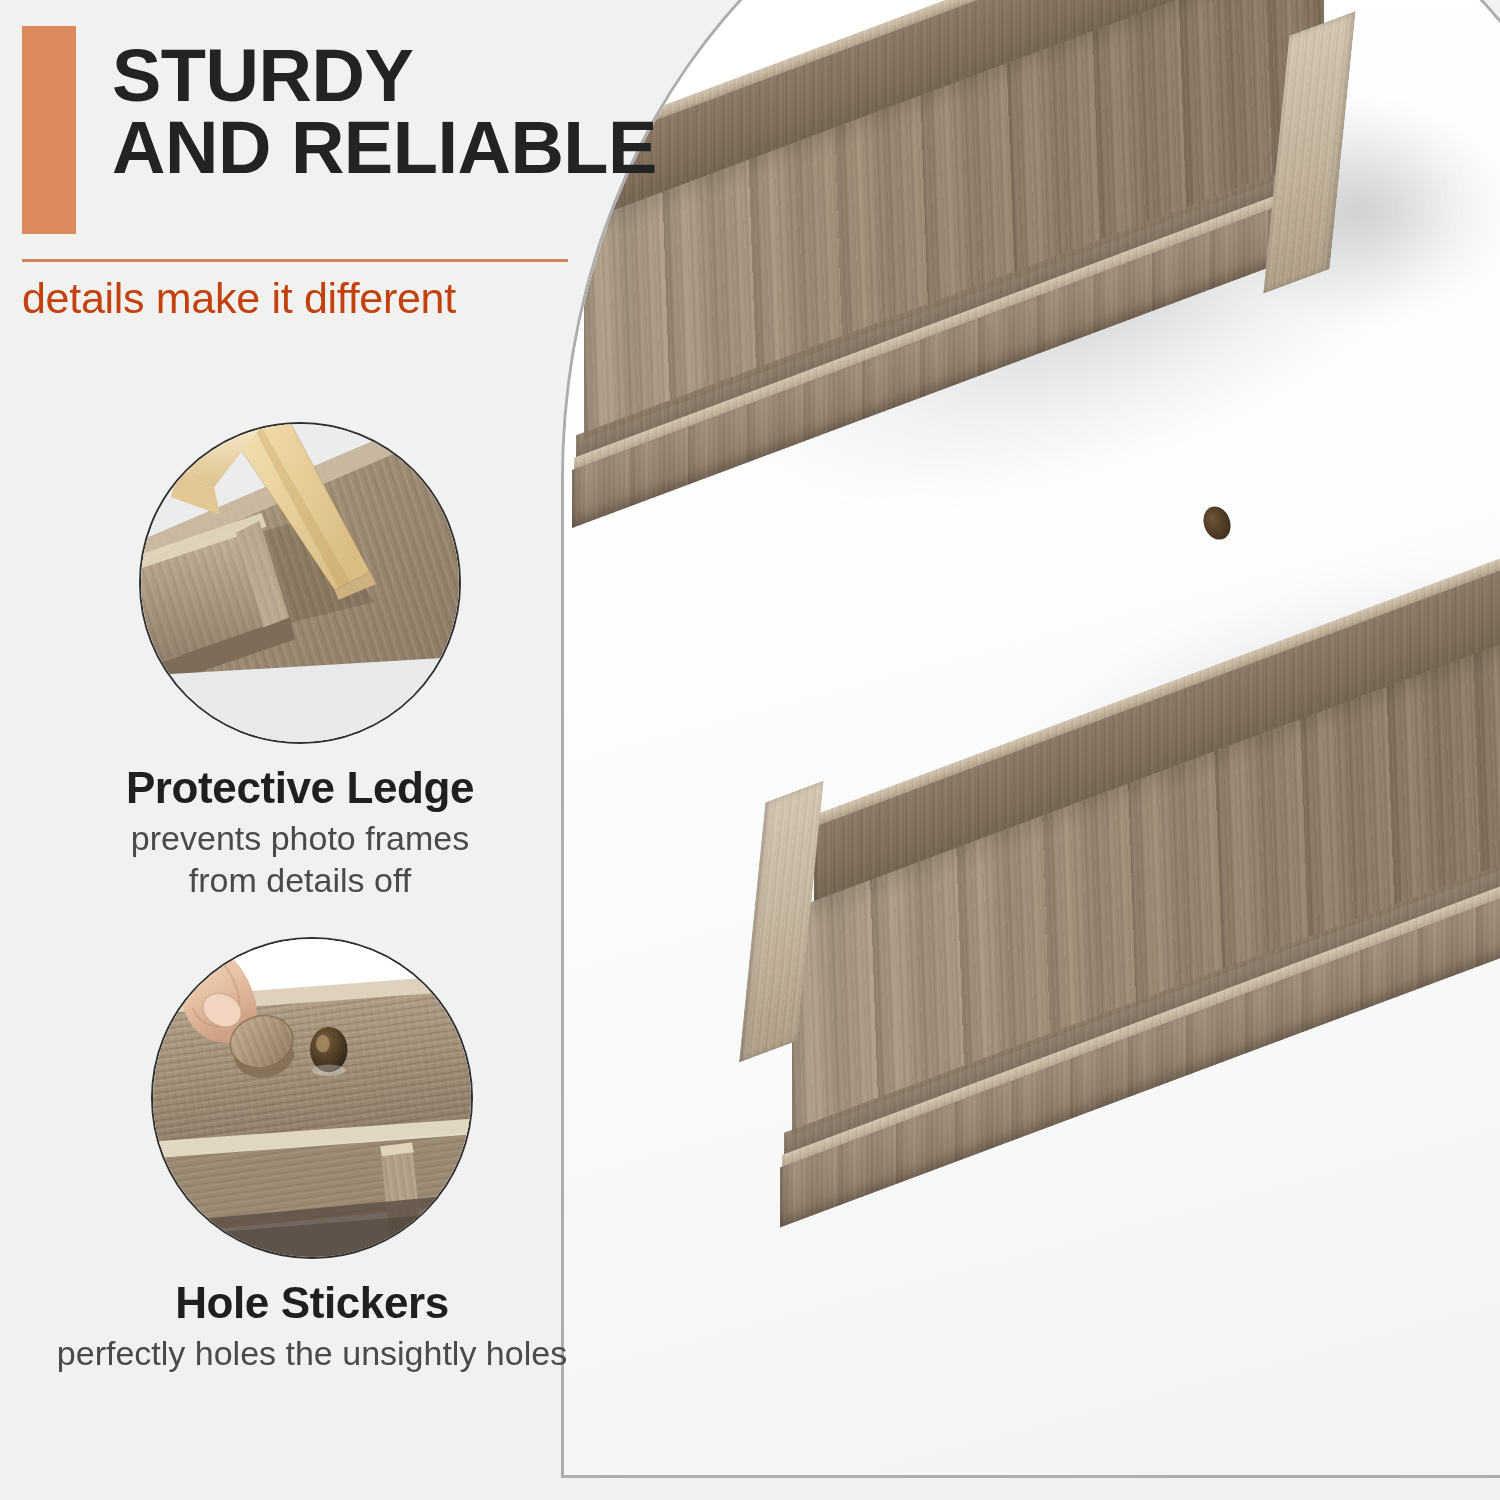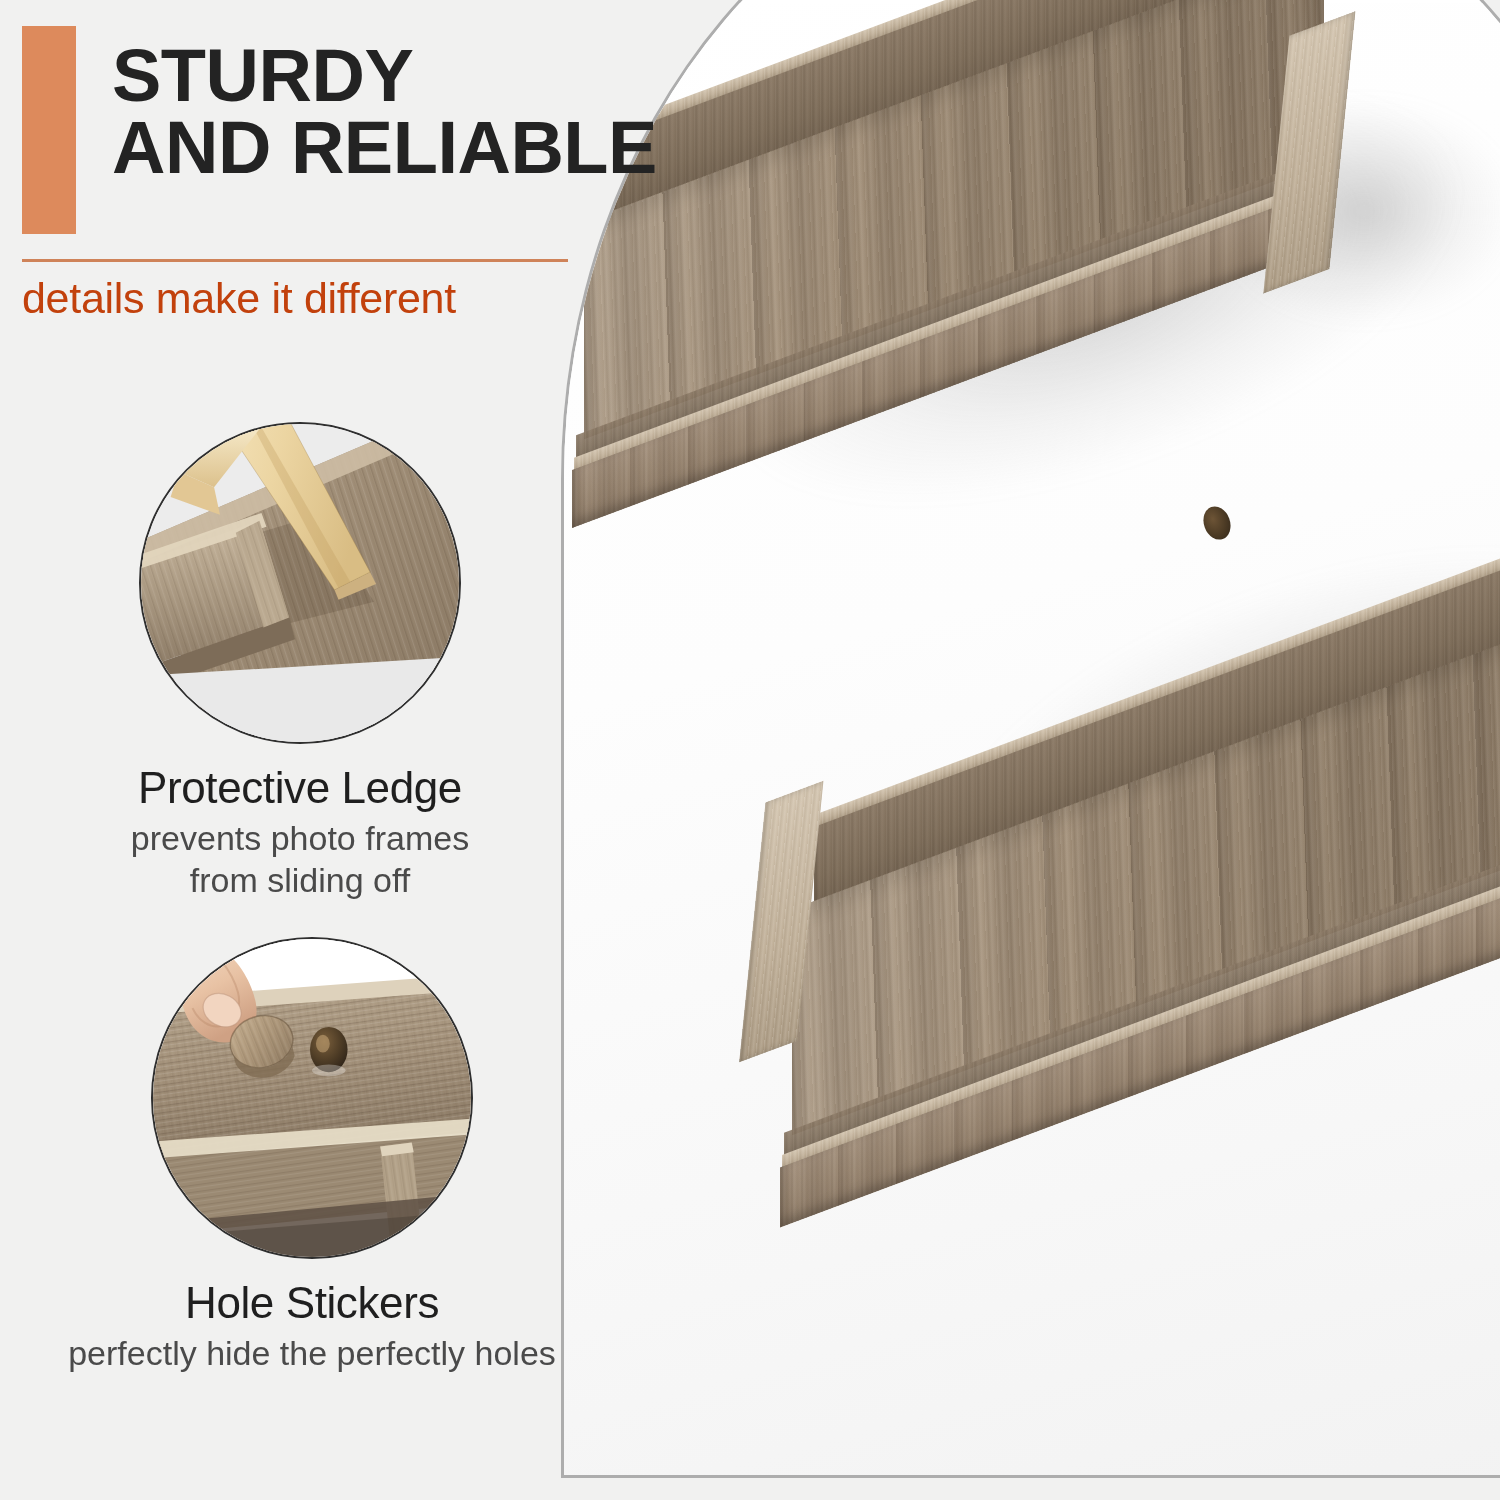--- a/index.html
+++ b/index.html
@@ -59,21 +59,21 @@
     border-radius:50%;
     overflow:hidden;
     border:2px solid #2f2f2f;
     background:#efefee;
   }
   .circle-inner{ position:absolute; inset:0; }
 
   .feature-title{
     margin-top:20px;
     font-size:44px;
-    font-weight:400;
+    font-weight:700;
     color:#1f1f1f;
     letter-spacing:-0.4px;
     line-height:1.1;
   }
   .feature-desc{
     margin-top:6px;
     font-size:34px;
     font-weight:400;
     color:#4a4a4a;
     line-height:1.22;
@@ -297,21 +297,21 @@
         <polygon points="38,48 90,0 124,0 74,64" fill="url(#pine2)"></polygon>
         <polygon points="38,48 74,64 80,92 30,74" fill="#e2c794"></polygon>
         <polygon points="196,168 232,150 238,162 200,178" fill="#cdb180"></polygon>
 
         <polygon points="0,0 84,0 42,42 0,60" fill="#ffffff" opacity="0.9"></polygon>
         <polygon points="0,255 322,236 322,322 0,322" fill="#e9e9e9"></polygon>
       </svg>
     </div>
     <div class="feature-title">Protective Ledge</div>
     <div class="feature-desc">prevents photo frames
-from sliding off</div>
+from details off</div>
   </div>
 
   <div class="feature feature-2">
     <div class="circle-wrap">
       <svg class="circle-inner" viewBox="0 0 322 322">
         <defs>
           <linearGradient id="w2face" x1="0" y1="0" x2="0.2" y2="1">
             <stop offset="0" stop-color="#b5a48c"></stop>
             <stop offset="0.5" stop-color="#a3917a"></stop>
             <stop offset="1" stop-color="#8d7c67"></stop>
@@ -374,16 +374,16 @@
 
         <ellipse cx="70" cy="72" rx="20" ry="16" transform="rotate(28 70 72)" fill="#f2d5c0" stroke="rgba(190,150,125,0.5)" stroke-width="1.2"></ellipse>
 
         <ellipse cx="110" cy="104" rx="32" ry="26" transform="rotate(-14 110 104)" fill="url(#discg)"></ellipse>
         <ellipse cx="110" cy="104" rx="32" ry="26" transform="rotate(-14 110 104)" fill="url(#grain2)" opacity="0.55"></ellipse>
         <ellipse cx="110" cy="104" rx="32" ry="26" transform="rotate(-14 110 104)" fill="none" stroke="rgba(90,70,48,0.45)" stroke-width="1.4"></ellipse>
         <path d="M80,110 a32,26 0 0 0 60,6 l0,10 a32,26 0 0 1 -60,-6 Z" transform="rotate(-14 110 108)" fill="#7f6b53" opacity="0.8"></path>
       </svg>
     </div>
     <div class="feature-title">Hole Stickers</div>
-    <div class="feature-desc">perfectly hide the perfectly holes</div>
+    <div class="feature-desc">perfectly holes the unsightly holes</div>
   </div>
 
 </div>
 
 </body></html>

